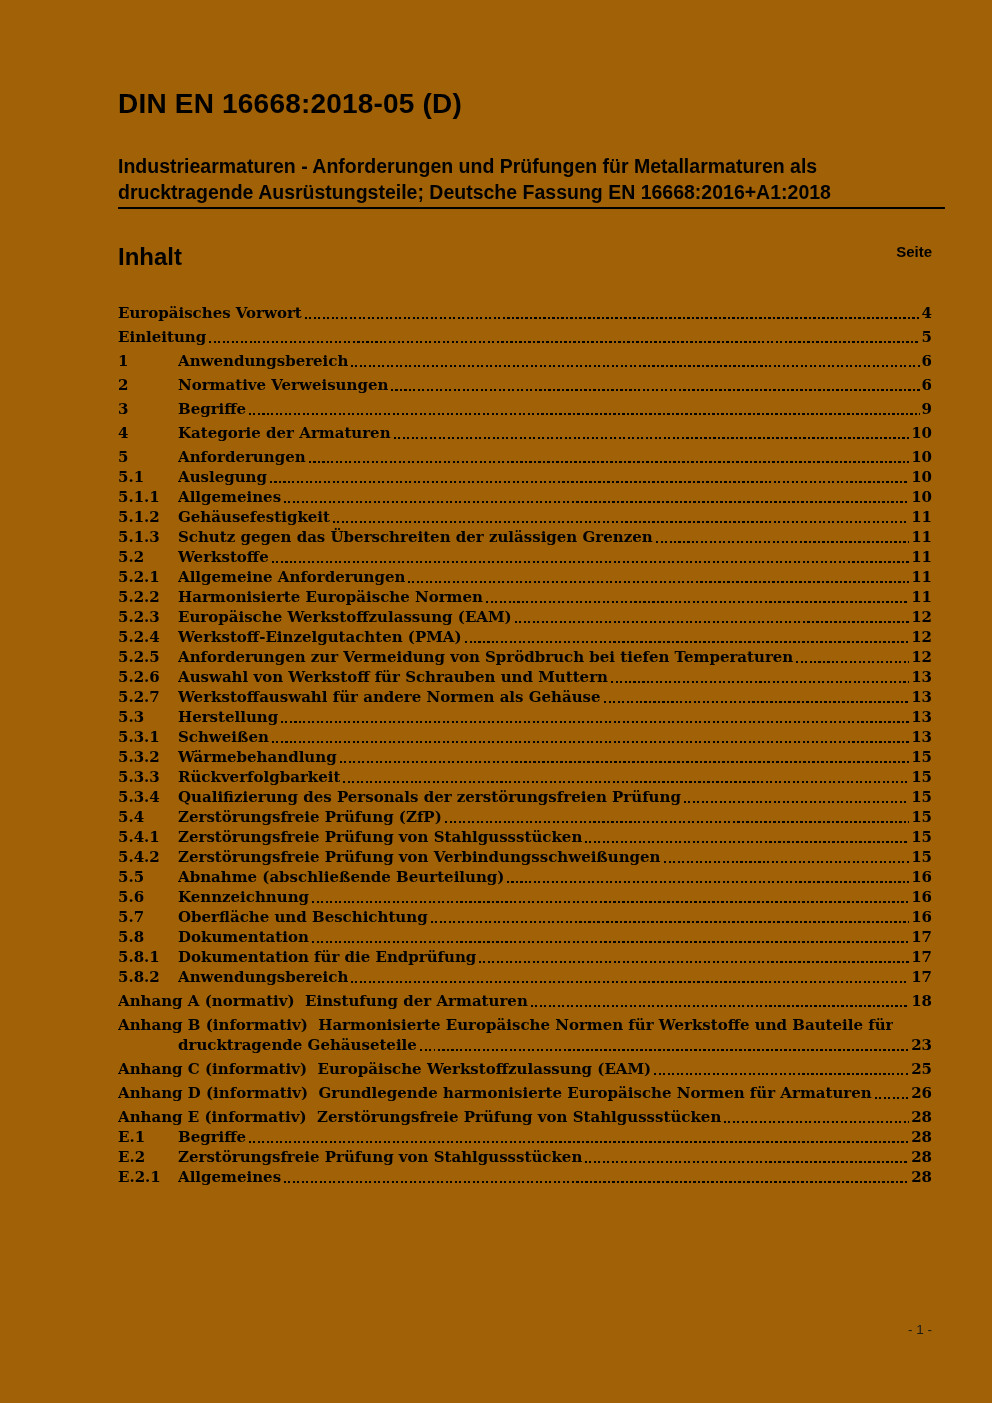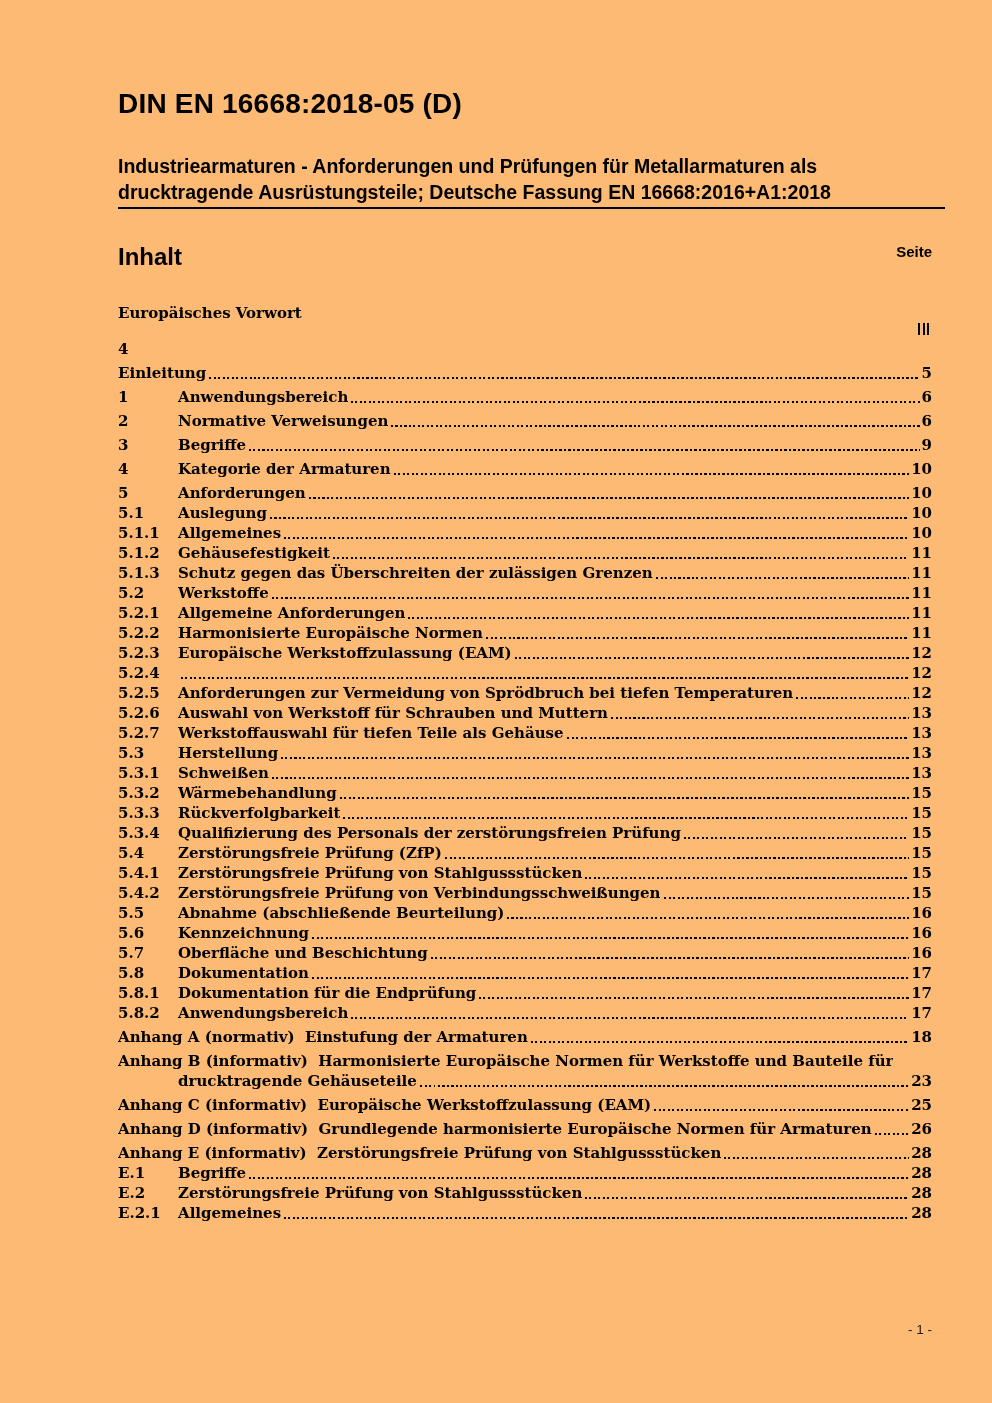--- a/index.html
+++ b/index.html
@@ -1,21 +1,21 @@
 <!DOCTYPE html>
 <html lang="de"><head>
 <meta charset="utf-8">
 <title>DIN EN 16668:2018-05 (D)</title>
 <style>
   html, body { margin: 0; padding: 0; background: #ffffff; }
   .page {
     position: relative;
     width: 992px;
     height: 1403px;
-    background: #fdba74;
+    background: #a16207;
     color: #000000;
     font-family: "Liberation Sans", sans-serif;
     overflow: hidden;
   }
   .doc-number {
     position: absolute;
     left: 118px;
     top: 88px;
     margin: 0;
     font-size: 28px;
@@ -61,21 +61,21 @@
     font-size: 15px;
     color: #000000;
   }
   .row {
     display: flex;
     align-items: baseline;
     line-height: 20px;
     white-space: pre;
   }
   .row.top  { margin-top: 4px; }
-  .row:first-child { margin-top: 0; flex-direction: column; }
+  .row:first-child { margin-top: 0; }
   .row.cont { padding-left: 60px; margin-top: 0; align-items: flex-end; }
   .num { flex: 0 0 60px; width: 60px; }
   .ttl { flex: 0 1 auto; overflow: hidden; }
   .leader {
     flex: 1 1 12px;
     min-width: 12px;
     height: 2px;
     align-self: flex-end;
     margin: 0 2px 4px 3px;
     background-image: repeating-linear-gradient(to right,
@@ -117,24 +117,24 @@
       <div class="row top"><span class="num">4</span><span class="ttl">Kategorie der Armaturen</span><span class="leader"></span><span class="pg">10</span></div>
       <div class="row top"><span class="num">5</span><span class="ttl">Anforderungen</span><span class="leader"></span><span class="pg">10</span></div>
       <div class="row sub"><span class="num">5.1</span><span class="ttl">Auslegung</span><span class="leader"></span><span class="pg">10</span></div>
       <div class="row sub"><span class="num">5.1.1</span><span class="ttl">Allgemeines</span><span class="leader"></span><span class="pg">10</span></div>
       <div class="row sub"><span class="num">5.1.2</span><span class="ttl">Gehäusefestigkeit</span><span class="leader"></span><span class="pg">11</span></div>
       <div class="row sub"><span class="num">5.1.3</span><span class="ttl">Schutz gegen das Überschreiten der zulässigen Grenzen</span><span class="leader"></span><span class="pg">11</span></div>
       <div class="row sub"><span class="num">5.2</span><span class="ttl">Werkstoffe</span><span class="leader"></span><span class="pg">11</span></div>
       <div class="row sub"><span class="num">5.2.1</span><span class="ttl">Allgemeine Anforderungen</span><span class="leader"></span><span class="pg">11</span></div>
       <div class="row sub"><span class="num">5.2.2</span><span class="ttl">Harmonisierte Europäische Normen</span><span class="leader"></span><span class="pg">11</span></div>
       <div class="row sub"><span class="num">5.2.3</span><span class="ttl">Europäische Werkstoffzulassung (EAM)</span><span class="leader"></span><span class="pg">12</span></div>
-      <div class="row sub"><span class="num">5.2.4</span><span class="leader"></span><span class="pg">12</span></div>
+      <div class="row sub"><span class="num">5.2.4</span><span class="ttl">Werkstoff-Einzelgutachten (PMA)</span><span class="leader"></span><span class="pg">12</span></div>
       <div class="row sub"><span class="num">5.2.5</span><span class="ttl">Anforderungen zur Vermeidung von Sprödbruch bei tiefen Temperaturen</span><span class="leader"></span><span class="pg">12</span></div>
       <div class="row sub"><span class="num">5.2.6</span><span class="ttl">Auswahl von Werkstoff für Schrauben und Muttern</span><span class="leader"></span><span class="pg">13</span></div>
-      <div class="row sub"><span class="num">5.2.7</span><span class="ttl">Werkstoffauswahl für tiefen Teile als Gehäuse</span><span class="leader"></span><span class="pg">13</span></div>
+      <div class="row sub"><span class="num">5.2.7</span><span class="ttl">Werkstoffauswahl für andere Normen als Gehäuse</span><span class="leader"></span><span class="pg">13</span></div>
       <div class="row sub"><span class="num">5.3</span><span class="ttl">Herstellung</span><span class="leader"></span><span class="pg">13</span></div>
       <div class="row sub"><span class="num">5.3.1</span><span class="ttl">Schweißen</span><span class="leader"></span><span class="pg">13</span></div>
       <div class="row sub"><span class="num">5.3.2</span><span class="ttl">Wärmebehandlung</span><span class="leader"></span><span class="pg">15</span></div>
       <div class="row sub"><span class="num">5.3.3</span><span class="ttl">Rückverfolgbarkeit</span><span class="leader"></span><span class="pg">15</span></div>
       <div class="row sub"><span class="num">5.3.4</span><span class="ttl">Qualifizierung des Personals der zerstörungsfreien Prüfung</span><span class="leader"></span><span class="pg">15</span></div>
       <div class="row sub"><span class="num">5.4</span><span class="ttl">Zerstörungsfreie Prüfung (ZfP)</span><span class="leader"></span><span class="pg">15</span></div>
       <div class="row sub"><span class="num">5.4.1</span><span class="ttl">Zerstörungsfreie Prüfung von Stahlgussstücken</span><span class="leader"></span><span class="pg">15</span></div>
       <div class="row sub"><span class="num">5.4.2</span><span class="ttl">Zerstörungsfreie Prüfung von Verbindungsschweißungen</span><span class="leader"></span><span class="pg">15</span></div>
       <div class="row sub"><span class="num">5.5</span><span class="ttl">Abnahme (abschließende Beurteilung)</span><span class="leader"></span><span class="pg">16</span></div>
       <div class="row sub"><span class="num">5.6</span><span class="ttl">Kennzeichnung</span><span class="leader"></span><span class="pg">16</span></div>

